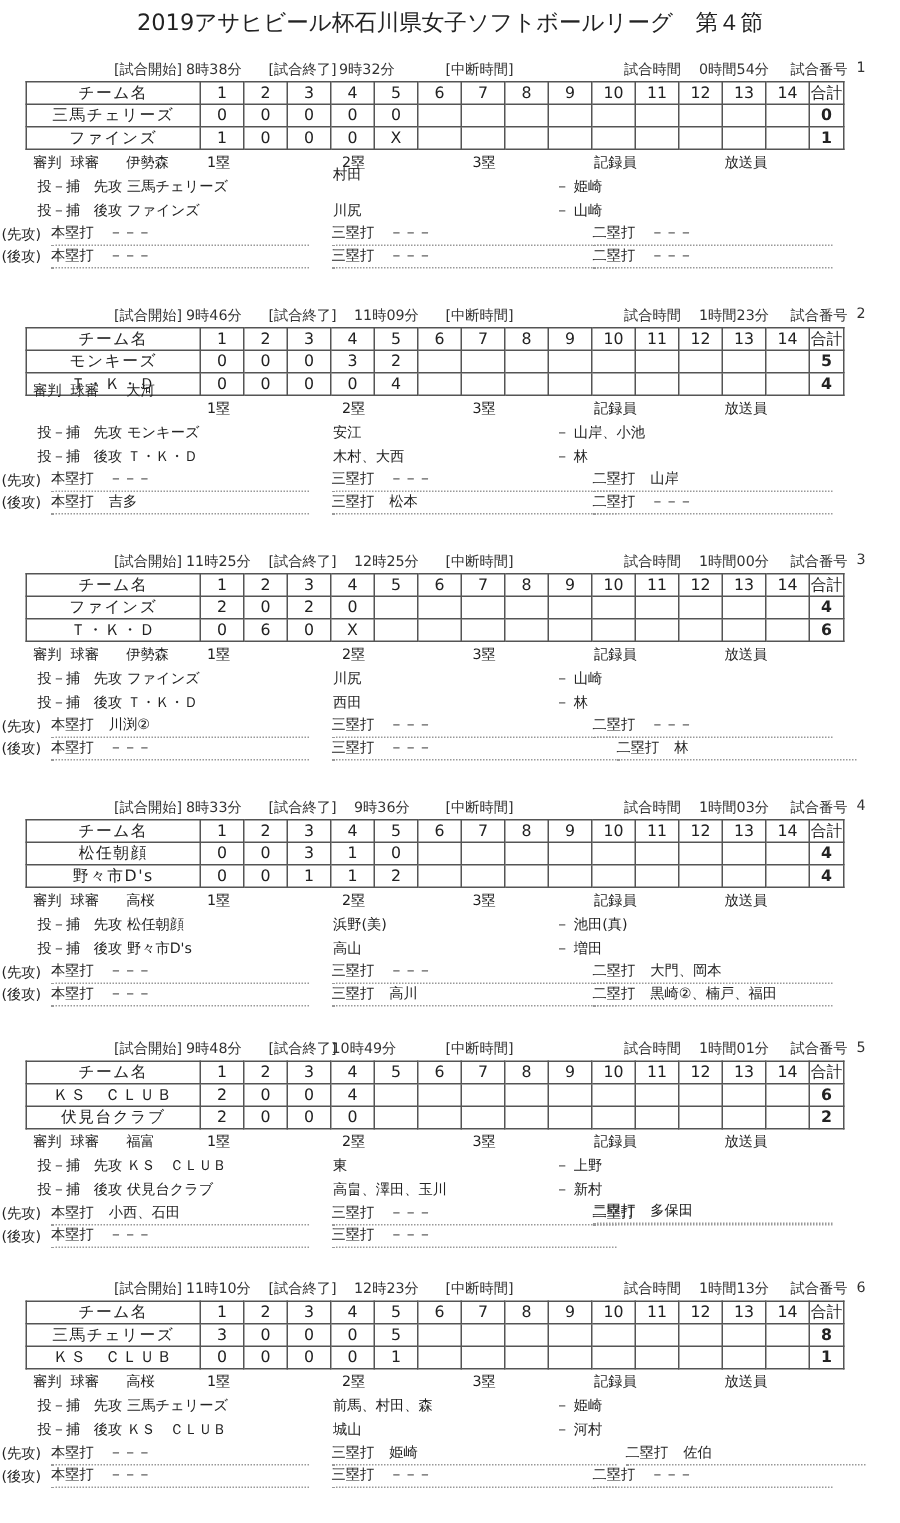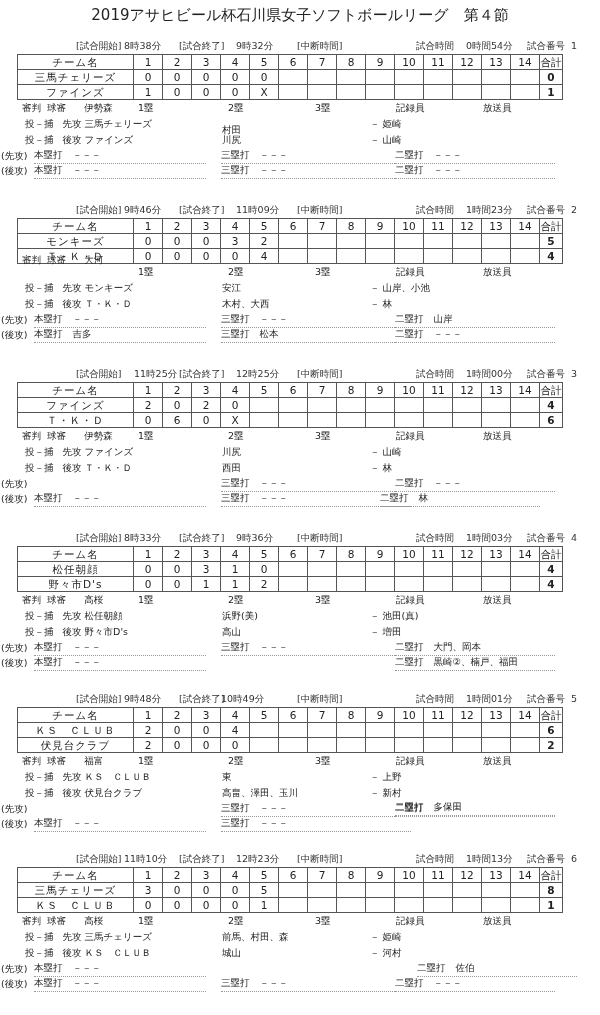--- a/index.html
+++ b/index.html
@@ -22,21 +22,21 @@
 </head>
 <body>
 
 <div class="title">2019アサヒビール杯石川県女子ソフトボールリーグ　第４節</div>
 <div id="games">
     <div class="game" style="top: 40px;">
     <div class="meta">
       <span style="left:62px">[試合開始]</span>
       <span style="left:110px">8時38分</span>
       <span style="left:165px">[試合終了]</span>
-      <span style="left:222px">9時32分</span>
+      <span style="left:212px">9時32分</span>
       <span style="left:283px">[中断時間]</span>
       <span style="left:402px">試合時間</span>
       <span style="left:452px">0時間54分</span>
       <span style="left:513px">試合番号</span>
       <span style="left:557px">1</span>
     </div>
     <table class="score">
       <tbody>
           <tr class="hdr">
             <td class="team">チーム名</td>
@@ -103,21 +103,21 @@
     <div class="row" style="top:62px;left:228px">2塁</div>
     <div class="row" style="top:62px;left:315px">3塁</div>
     <div class="row" style="top:62px;left:396px">記録員</div>
     <div class="row" style="top:62px;left:483px">放送員</div>
 
     <div class="row" style="top:78px;left:25px">
       <span>投－捕</span>&nbsp;&nbsp;
       <span>先攻</span>
       <span>三馬チェリーズ</span>
     </div>
-    <div class="row" style="top:84px;left:222px">村田</div>
+    <div class="row" style="top:70px;left:222px">村田</div>
     <div class="row" style="top:78px;left:370px"><span>－</span> <span>姫崎</span></div>
 
     <div class="row" style="top:94px;left:25px">
       <span>投－捕</span>&nbsp;&nbsp;
       <span>後攻</span>
       <span>ファインズ</span>
     </div>
     <div class="row" style="top:94px;left:222px">川尻</div>
     <div class="row" style="top:94px;left:370px"><span>－</span> <span>山崎</span></div>
 
@@ -234,21 +234,21 @@
     <div class="line" style="top:109px;left:395px;width:160px"><span>二塁打</span><span class="val">山岸</span></div>
 
     <div class="side" style="top:125px;left:1px">(後攻)</div>
     <div class="line" style="top:124px;left:221px;width:190px"><span>三塁打</span><span class="val">松本</span></div>
     <div class="line" style="top:124px;left:34px;width:172px"><span>本塁打</span><span class="val">吉多</span></div>
     <div class="line" style="top:124px;left:395px;width:160px"><span>二塁打</span><span class="val">－－－</span></div>
   </div>
     <div class="game" style="top: 368px;">
     <div class="meta">
       <span style="left:62px">[試合開始]</span>
-      <span style="left:120px">11時25分</span>
+      <span style="left:110px">11時25分</span>
       <span style="left:165px">[試合終了]</span>
       <span style="left:222px">12時25分</span>
       <span style="left:283px">[中断時間]</span>
       <span style="left:402px">試合時間</span>
       <span style="left:452px">1時間00分</span>
       <span style="left:513px">試合番号</span>
       <span style="left:557px">3</span>
     </div>
     <table class="score">
       <tbody>
@@ -329,27 +329,28 @@
 
     <div class="row" style="top:94px;left:25px">
       <span>投－捕</span>&nbsp;&nbsp;
       <span>後攻</span>
       <span>Ｔ・Ｋ・Ｄ</span>
     </div>
     <div class="row" style="top:94px;left:222px">西田</div>
     <div class="row" style="top:94px;left:370px"><span>－</span> <span>林</span></div>
 
     <div class="side" style="top:110px;left:1px">(先攻)</div>
+    <div class="line" style="top:109px;left:34px;width:172px"><span>本塁打</span><span class="val">川渕②</span></div>
     <div class="line" style="top:109px;left:221px;width:190px"><span>三塁打</span><span class="val">－－－</span></div>
     <div class="line" style="top:109px;left:395px;width:160px"><span>二塁打</span><span class="val">－－－</span></div>
 
     <div class="side" style="top:125px;left:1px">(後攻)</div>
     <div class="line" style="top:124px;left:34px;width:172px"><span>本塁打</span><span class="val">－－－</span></div>
     <div class="line" style="top:124px;left:221px;width:190px"><span>三塁打</span><span class="val">－－－</span></div>
-    <div class="line" style="top:124px;left:380px;width:160px"><span>二塁打</span><span class="val">林</span></div>
+    <div class="line" style="top:124px;left:411px;width:160px"><span>二塁打</span><span class="val">林</span></div>
   </div>
     <div class="game" style="top: 532px;">
     <div class="meta">
       <span style="left:62px">[試合開始]</span>
       <span style="left:110px">8時33分</span>
       <span style="left:165px">[試合終了]</span>
       <span style="left:222px">9時36分</span>
       <span style="left:283px">[中断時間]</span>
       <span style="left:402px">試合時間</span>
       <span style="left:452px">1時間03分</span>
@@ -441,20 +442,21 @@
     <div class="row" style="top:94px;left:222px">高山</div>
     <div class="row" style="top:94px;left:370px"><span>－</span> <span>増田</span></div>
 
     <div class="side" style="top:110px;left:1px">(先攻)</div>
     <div class="line" style="top:109px;left:34px;width:172px"><span>本塁打</span><span class="val">－－－</span></div>
     <div class="line" style="top:109px;left:221px;width:190px"><span>三塁打</span><span class="val">－－－</span></div>
     <div class="line" style="top:109px;left:395px;width:160px"><span>二塁打</span><span class="val">大門、岡本</span></div>
 
     <div class="side" style="top:125px;left:1px">(後攻)</div>
     <div class="line" style="top:124px;left:34px;width:172px"><span>本塁打</span><span class="val">－－－</span></div>
+    <div class="line" style="top:124px;left:221px;width:190px"><span>三塁打</span><span class="val">高川</span></div>
     <div class="line" style="top:124px;left:395px;width:160px"><span>二塁打</span><span class="val">黒崎②、楠戸、福田</span></div>
   </div>
     <div class="game" style="top: 693px;">
     <div class="meta">
       <span style="left:62px">[試合開始]</span>
       <span style="left:110px">9時48分</span>
       <span style="left:165px">[試合終了]</span>
       <span style="left:207px">10時49分</span>
       <span style="left:283px">[中断時間]</span>
       <span style="left:402px">試合時間</span>
@@ -541,20 +543,21 @@
 
     <div class="row" style="top:94px;left:25px">
       <span>投－捕</span>&nbsp;&nbsp;
       <span>後攻</span>
       <span>伏見台クラブ</span>
     </div>
     <div class="row" style="top:94px;left:222px">高畠、澤田、玉川</div>
     <div class="row" style="top:94px;left:370px"><span>－</span> <span>新村</span></div>
 
     <div class="side" style="top:110px;left:1px">(先攻)</div>
+    <div class="line" style="top:109px;left:34px;width:172px"><span>本塁打</span><span class="val">小西、石田</span></div>
     <div class="line" style="top:109px;left:221px;width:190px"><span>三塁打</span><span class="val">－－－</span></div>
     <div class="line" style="top:109px;left:395px;width:160px"><span>二塁打</span><span class="val">－－－</span></div>
 
     <div class="side" style="top:125px;left:1px">(後攻)</div>
     <div class="line" style="top:124px;left:34px;width:172px"><span>本塁打</span><span class="val">－－－</span></div>
     <div class="line" style="top:124px;left:221px;width:190px"><span>三塁打</span><span class="val">－－－</span></div>
     <div class="line" style="top:108px;left:395px;width:160px"><span>二塁打</span><span class="val">多保田</span></div>
   </div>
     <div class="game" style="top: 853px;">
     <div class="meta">
@@ -648,20 +651,21 @@
     <div class="row" style="top:94px;left:25px">
       <span>投－捕</span>&nbsp;&nbsp;
       <span>後攻</span>
       <span>ＫＳ　ＣＬＵＢ</span>
     </div>
     <div class="row" style="top:94px;left:222px">城山</div>
     <div class="row" style="top:94px;left:370px"><span>－</span> <span>河村</span></div>
 
     <div class="side" style="top:110px;left:1px">(先攻)</div>
     <div class="line" style="top:109px;left:34px;width:172px"><span>本塁打</span><span class="val">－－－</span></div>
+    <div class="line" style="top:109px;left:221px;width:190px"><span>三塁打</span><span class="val">姫崎</span></div>
     <div class="line" style="top:109px;left:417px;width:160px"><span>二塁打</span><span class="val">佐伯</span></div>
 
     <div class="side" style="top:125px;left:1px">(後攻)</div>
     <div class="line" style="top:124px;left:34px;width:172px"><span>本塁打</span><span class="val">－－－</span></div>
     <div class="line" style="top:124px;left:221px;width:190px"><span>三塁打</span><span class="val">－－－</span></div>
     <div class="line" style="top:124px;left:395px;width:160px"><span>二塁打</span><span class="val">－－－</span></div>
   </div>
   </div>
 
 </body></html>

